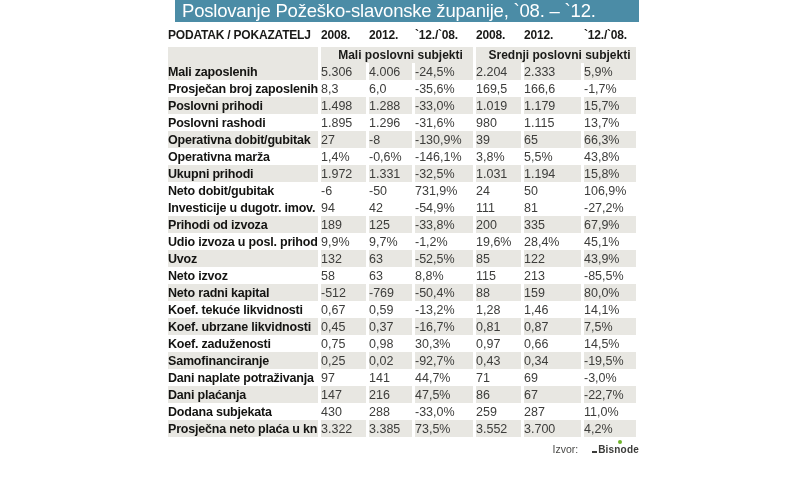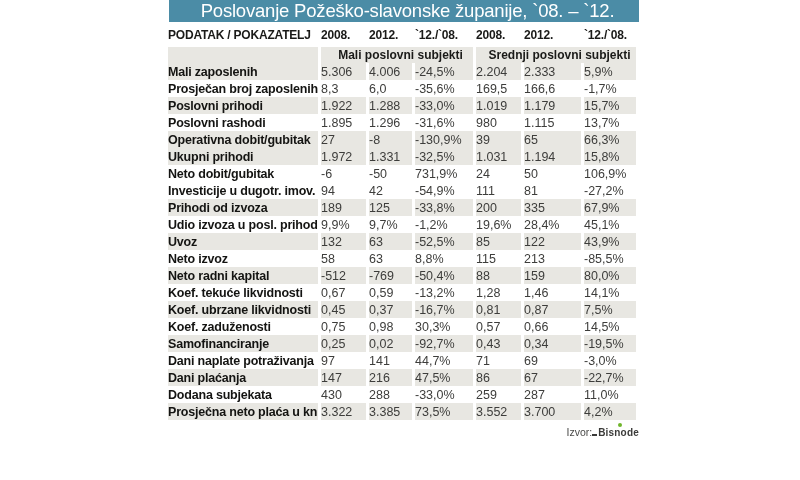--- a/index.html
+++ b/index.html
@@ -10,30 +10,29 @@
     position: relative;
     overflow: hidden;
     -webkit-font-smoothing: antialiased;
   }
   .infographic {
     position: absolute;
     left: 165px; top: 0;
     width: 474px;
   }
   .title-bar {
-    margin-left: 4px;
+    margin-left: 10px;
     background: #4b8ca6;
     color: #ffffff;
     height: 22px;
     line-height: 22px;
     font-size: 18.5px;
     padding-left: 7px;
     letter-spacing: -0.2px;
     white-space: nowrap;
-    text-align: center;
   }
   table.data-table {
     border-collapse: separate;
     border-spacing: 3px 0;
     table-layout: fixed;
     width: 474px;
     margin-top: 1px;
   }
   col.c-label { width: 150px; }
   col.c1 { width: 45px; }
@@ -78,21 +77,21 @@
   .footer {
     width: 474px;
     margin-top: 5px;
     text-align: right;
     font-size: 10.5px;
     color: #4a4a48;
     padding-right: 1px;
     height: 14px;
     line-height: 14px;
   }
-  .source-label { }
+  .source-label { margin-right: 14px; }
   .bisnode {
     position: relative;
     display: inline-block;
     font-weight: bold;
     font-size: 10px;
     color: #3b3b39;
     letter-spacing: 0.2px;
   }
   .bisnode .underscore {
     display: inline-block;
@@ -158,21 +157,21 @@
           <td class="lbl">Prosječan broj zaposlenih</td>
           <td class="val">8,3</td>
           <td class="val">6,0</td>
           <td class="val">-35,6%</td>
           <td class="val">169,5</td>
           <td class="val">166,6</td>
           <td class="val">-1,7%</td>
         </tr>
         <tr class="shade">
           <td class="lbl">Poslovni prihodi</td>
-          <td class="val">1.922</td>
+          <td class="val">1.498</td>
           <td class="val">1.288</td>
           <td class="val">-33,0%</td>
           <td class="val">1.019</td>
           <td class="val">1.179</td>
           <td class="val">15,7%</td>
         </tr>
         <tr>
           <td class="lbl">Poslovni rashodi</td>
           <td class="val">1.895</td>
           <td class="val">1.296</td>
@@ -183,20 +182,29 @@
         </tr>
         <tr class="shade">
           <td class="lbl">Operativna dobit/gubitak</td>
           <td class="val">27</td>
           <td class="val">-8</td>
           <td class="val">-130,9%</td>
           <td class="val">39</td>
           <td class="val">65</td>
           <td class="val">66,3%</td>
         </tr>
+        <tr>
+          <td class="lbl">Operativna marža</td>
+          <td class="val">1,4%</td>
+          <td class="val">-0,6%</td>
+          <td class="val">-146,1%</td>
+          <td class="val">3,8%</td>
+          <td class="val">5,5%</td>
+          <td class="val">43,8%</td>
+        </tr>
         <tr class="shade">
           <td class="lbl">Ukupni prihodi</td>
           <td class="val">1.972</td>
           <td class="val">1.331</td>
           <td class="val">-32,5%</td>
           <td class="val">1.031</td>
           <td class="val">1.194</td>
           <td class="val">15,8%</td>
         </tr>
         <tr>
@@ -278,21 +286,21 @@
           <td class="val">-16,7%</td>
           <td class="val">0,81</td>
           <td class="val">0,87</td>
           <td class="val">7,5%</td>
         </tr>
         <tr>
           <td class="lbl">Koef. zaduženosti</td>
           <td class="val">0,75</td>
           <td class="val">0,98</td>
           <td class="val">30,3%</td>
-          <td class="val">0,57</td>
+          <td class="val">0,97</td>
           <td class="val">0,66</td>
           <td class="val">14,5%</td>
         </tr>
         <tr class="shade">
           <td class="lbl">Samofinanciranje</td>
           <td class="val">0,25</td>
           <td class="val">0,02</td>
           <td class="val">-92,7%</td>
           <td class="val">0,43</td>
           <td class="val">0,34</td>

